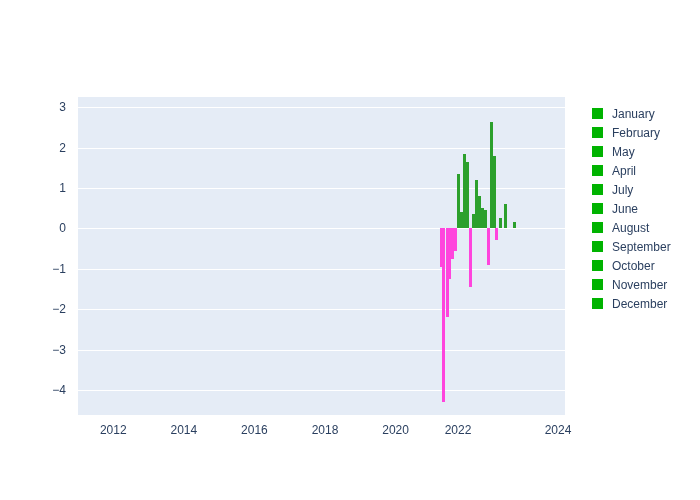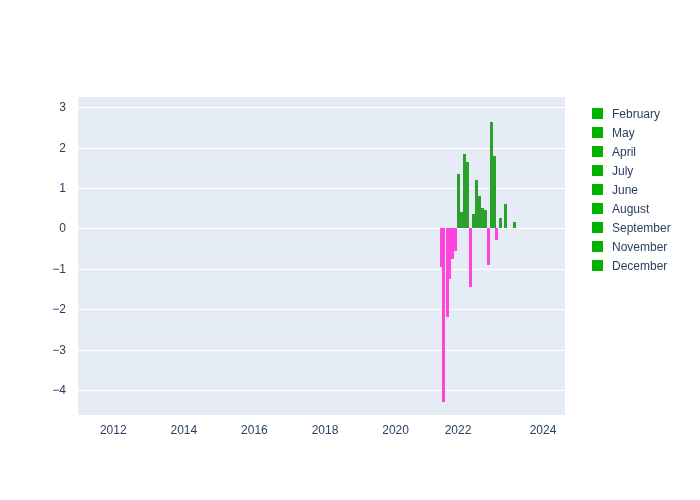--- a/index.html
+++ b/index.html
@@ -157,26 +157,30 @@
       <div class="ytick" style="top: 292.948px;">−4</div>
     </div>
 
   <div id="x-axis">
       <div class="xtick" style="left: 35.2899px;">2012</div>
       <div class="xtick" style="left: 105.87px; text-align: right;">2014</div>
       <div class="xtick" style="left: 176.449px;">2016</div>
       <div class="xtick" style="left: 247.029px;">2018</div>
       <div class="xtick" style="left: 317.609px; text-align: center;">2020</div>
       <div class="xtick" style="left: 380px;">2022</div>
-      <div class="xtick" style="left: 465px;">2024</div>
+      <div class="xtick" style="left: 480px;">2024</div>
     </div>
 
   <div id="legend">
       <div class="legend-item">
         <span class="legend-swatch" style="background: rgb(0, 179, 0);"></span>
+        <span class="legend-label">January</span>
+      </div>
+      <div class="legend-item">
+        <span class="legend-swatch" style="background: rgb(0, 179, 0);"></span>
         <span class="legend-label">February</span>
       </div>
       <div class="legend-item">
         <span class="legend-swatch" style="background: rgb(0, 179, 0);"></span>
         <span class="legend-label">May</span>
       </div>
       <div class="legend-item">
         <span class="legend-swatch" style="background: rgb(0, 179, 0);"></span>
         <span class="legend-label">April</span>
       </div>
@@ -191,20 +195,24 @@
       <div class="legend-item">
         <span class="legend-swatch" style="background: rgb(0, 179, 0);"></span>
         <span class="legend-label">August</span>
       </div>
       <div class="legend-item">
         <span class="legend-swatch" style="background: rgb(0, 179, 0);"></span>
         <span class="legend-label">September</span>
       </div>
       <div class="legend-item">
         <span class="legend-swatch" style="background: rgb(0, 179, 0);"></span>
+        <span class="legend-label">October</span>
+      </div>
+      <div class="legend-item">
+        <span class="legend-swatch" style="background: rgb(0, 179, 0);"></span>
         <span class="legend-label">November</span>
       </div>
       <div class="legend-item">
         <span class="legend-swatch" style="background: rgb(0, 179, 0);"></span>
         <span class="legend-label">December</span>
       </div>
     </div>
 
 </div>
 

